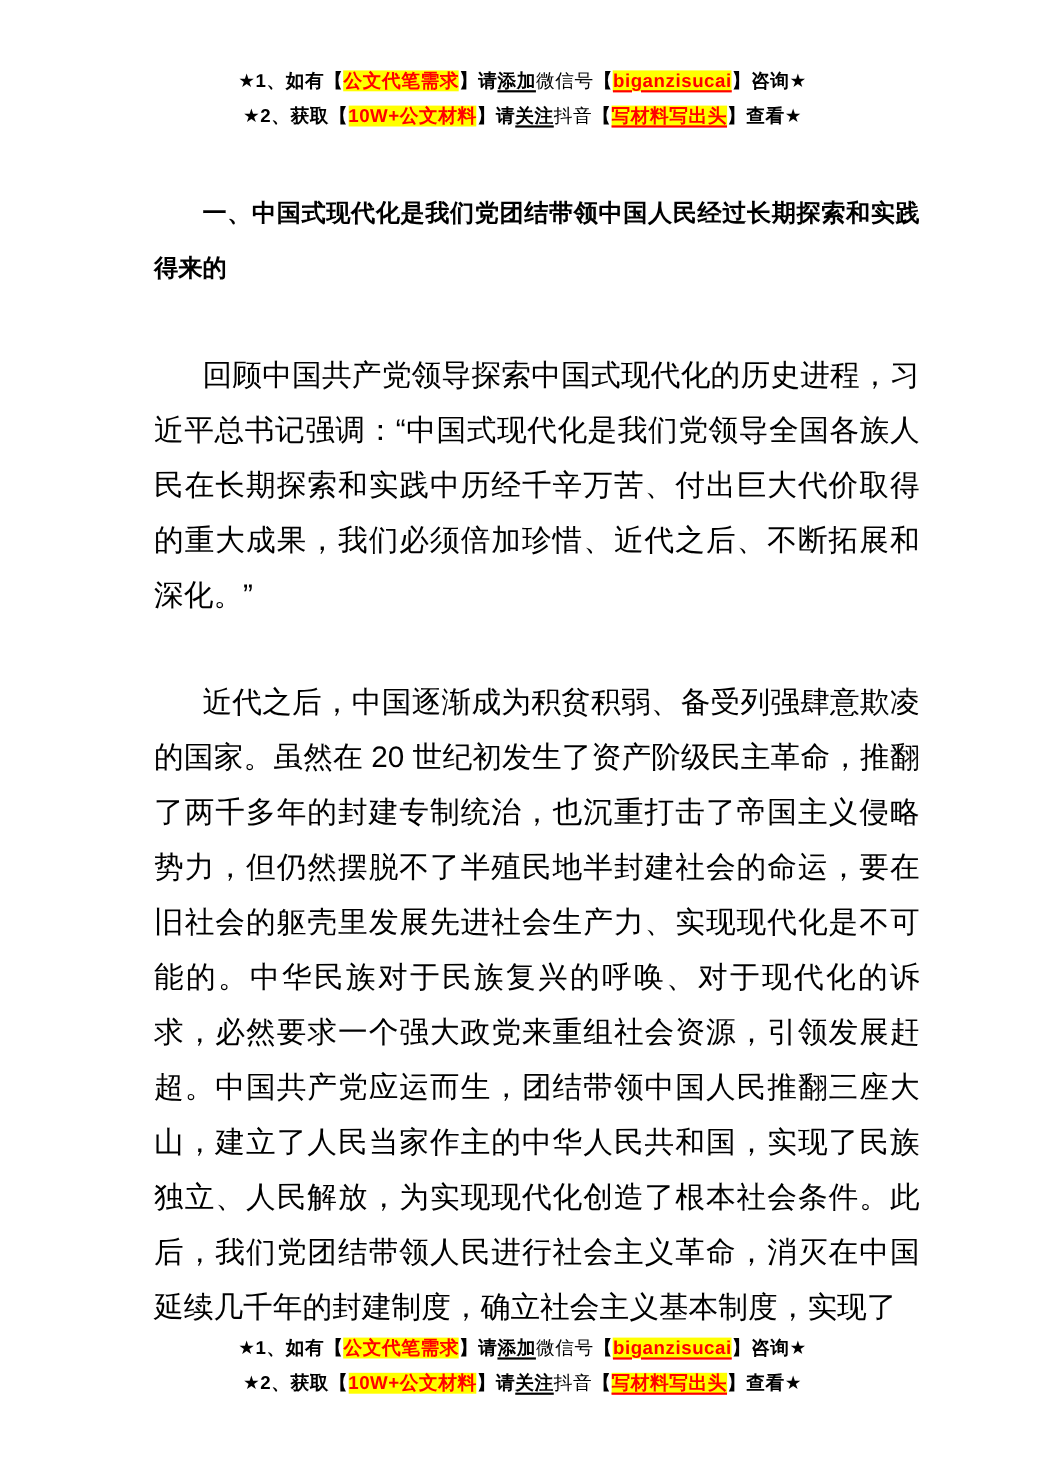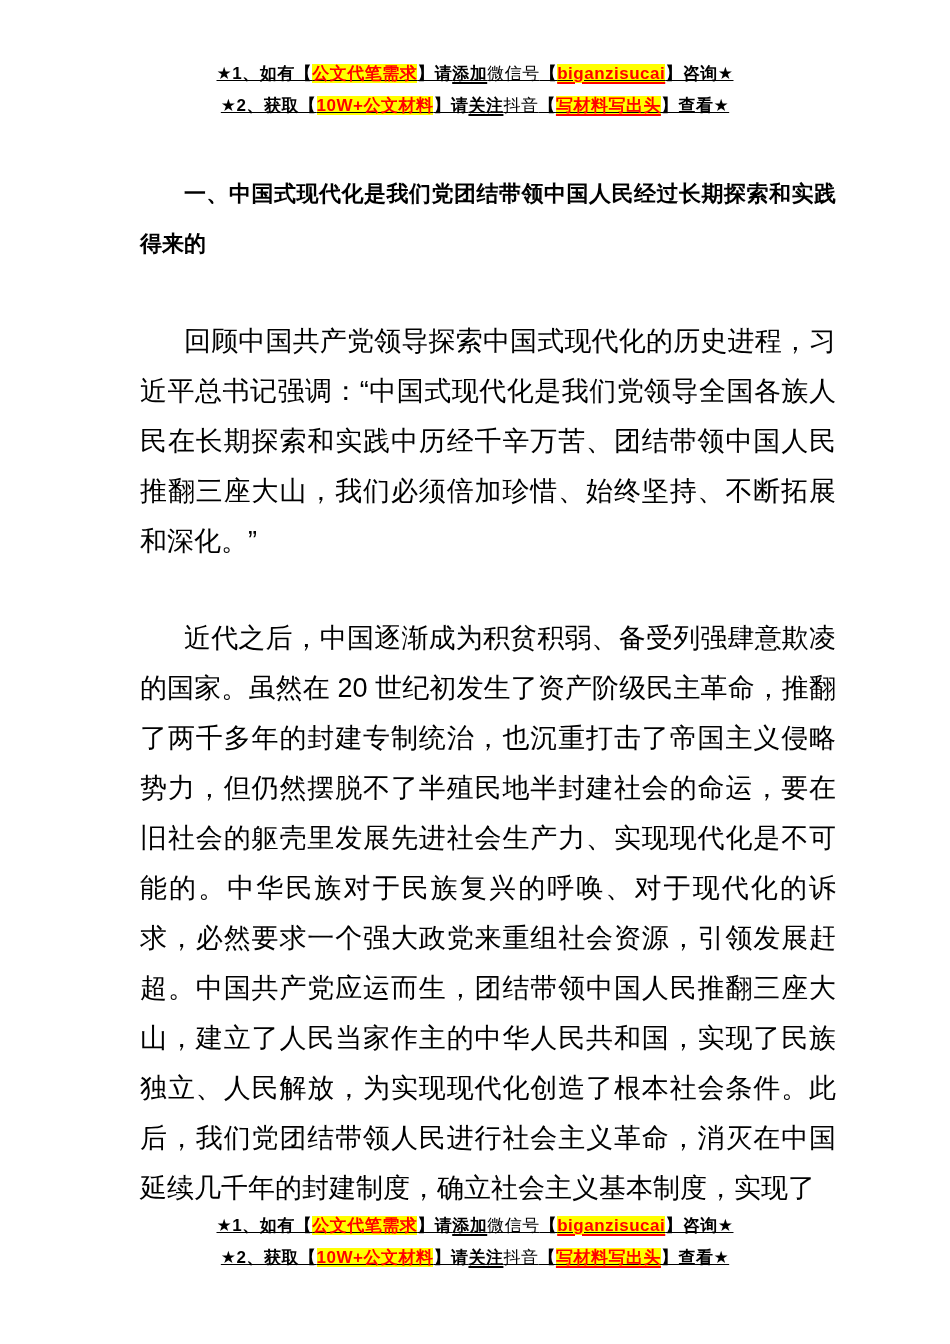--- a/index.html
+++ b/index.html
@@ -20,21 +20,21 @@
   
   .banner{
     position:absolute;left:0;width:100%;
     text-align:center;
     font-size:17px;line-height:32px;
     letter-spacing:0.5px;
     white-space:nowrap;
   }
   .banner-top{top:58px;}
   .banner-bottom{top:1210px;}
-  .banner-line{height:32px;text-decoration:underline;}
+  .banner-line{height:32px;}
   .s-bold{font-weight:700;}
   .s-red{color:var(--red);}
   .s-highlight{background:var(--yellow);}
   .s-underline{text-decoration:underline;text-underline-offset:3px;text-decoration-thickness:2px;}
   
   .content{
     position:absolute;left:140px;top:169px;width:696px;
   }
   .heading{
     margin:0;
@@ -57,21 +57,21 @@
 
 <div class="page">
 
   <div class="banner banner-top">
     <div class="banner-line"><span class="s-bold">★1、如有【</span><span class="s-bold s-red s-highlight">公文代笔需求</span><span class="s-bold">】请</span><span class="s-bold s-underline">添加</span><span class="">微信号</span><span class="s-bold">【</span><span class="s-bold s-red s-highlight s-underline">biganzisucai</span><span class="s-bold">】咨询★</span></div>
     <div class="banner-line"><span class="s-bold">★2、获取【</span><span class="s-bold s-red s-highlight">10W+公文材料</span><span class="s-bold">】请</span><span class="s-bold s-underline">关注</span><span class="">抖音</span><span class="s-bold">【</span><span class="s-bold s-red s-highlight s-underline">写材料写出头</span><span class="s-bold">】查看★</span></div>
   </div>
 
   <div class="content">
     <h1 class="heading">一、中国式现代化是我们党团结带领中国人民经过长期探索和实践得来的</h1>
-    <p class="para">回顾中国共产党领导探索中国式现代化的历史进程，习近平总书记强调：“中国式现代化是我们党领导全国各族人民在长期探索和实践中历经千辛万苦、团结带领中国人民推翻三座大山，我们必须倍加珍惜、始终坚持、不断拓展和深化。”</p>
+    <p class="para">回顾中国共产党领导探索中国式现代化的历史进程，习近平总书记强调：“中国式现代化是我们党领导全国各族人民在长期探索和实践中历经千辛万苦、付出巨大代价取得的重大成果，我们必须倍加珍惜、近代之后、不断拓展和深化。”</p>
     <p class="para">近代之后，中国逐渐成为积贫积弱、备受列强肆意欺凌的国家。虽然在 20 世纪初发生了资产阶级民主革命，推翻了两千多年的封建专制统治，也沉重打击了帝国主义侵略势力，但仍然摆脱不了半殖民地半封建社会的命运，要在旧社会的躯壳里发展先进社会生产力、实现现代化是不可能的。中华民族对于民族复兴的呼唤、对于现代化的诉求，必然要求一个强大政党来重组社会资源，引领发展赶超。中国共产党应运而生，团结带领中国人民推翻三座大山，建立了人民当家作主的中华人民共和国，实现了民族独立、人民解放，为实现现代化创造了根本社会条件。此后，我们党团结带领人民进行社会主义革命，消灭在中国延续几千年的封建制度，确立社会主义基本制度，实现了</p>
   </div>
 
   <div class="banner banner-bottom">
     <div class="banner-line"><span class="s-bold">★1、如有【</span><span class="s-bold s-red s-highlight">公文代笔需求</span><span class="s-bold">】请</span><span class="s-bold s-underline">添加</span><span class="">微信号</span><span class="s-bold">【</span><span class="s-bold s-red s-highlight s-underline">biganzisucai</span><span class="s-bold">】咨询★</span></div>
     <div class="banner-line"><span class="s-bold">★2、获取【</span><span class="s-bold s-red s-highlight">10W+公文材料</span><span class="s-bold">】请</span><span class="s-bold s-underline">关注</span><span class="">抖音</span><span class="s-bold">【</span><span class="s-bold s-red s-highlight s-underline">写材料写出头</span><span class="s-bold">】查看★</span></div>
   </div>
 
 </div>
 

